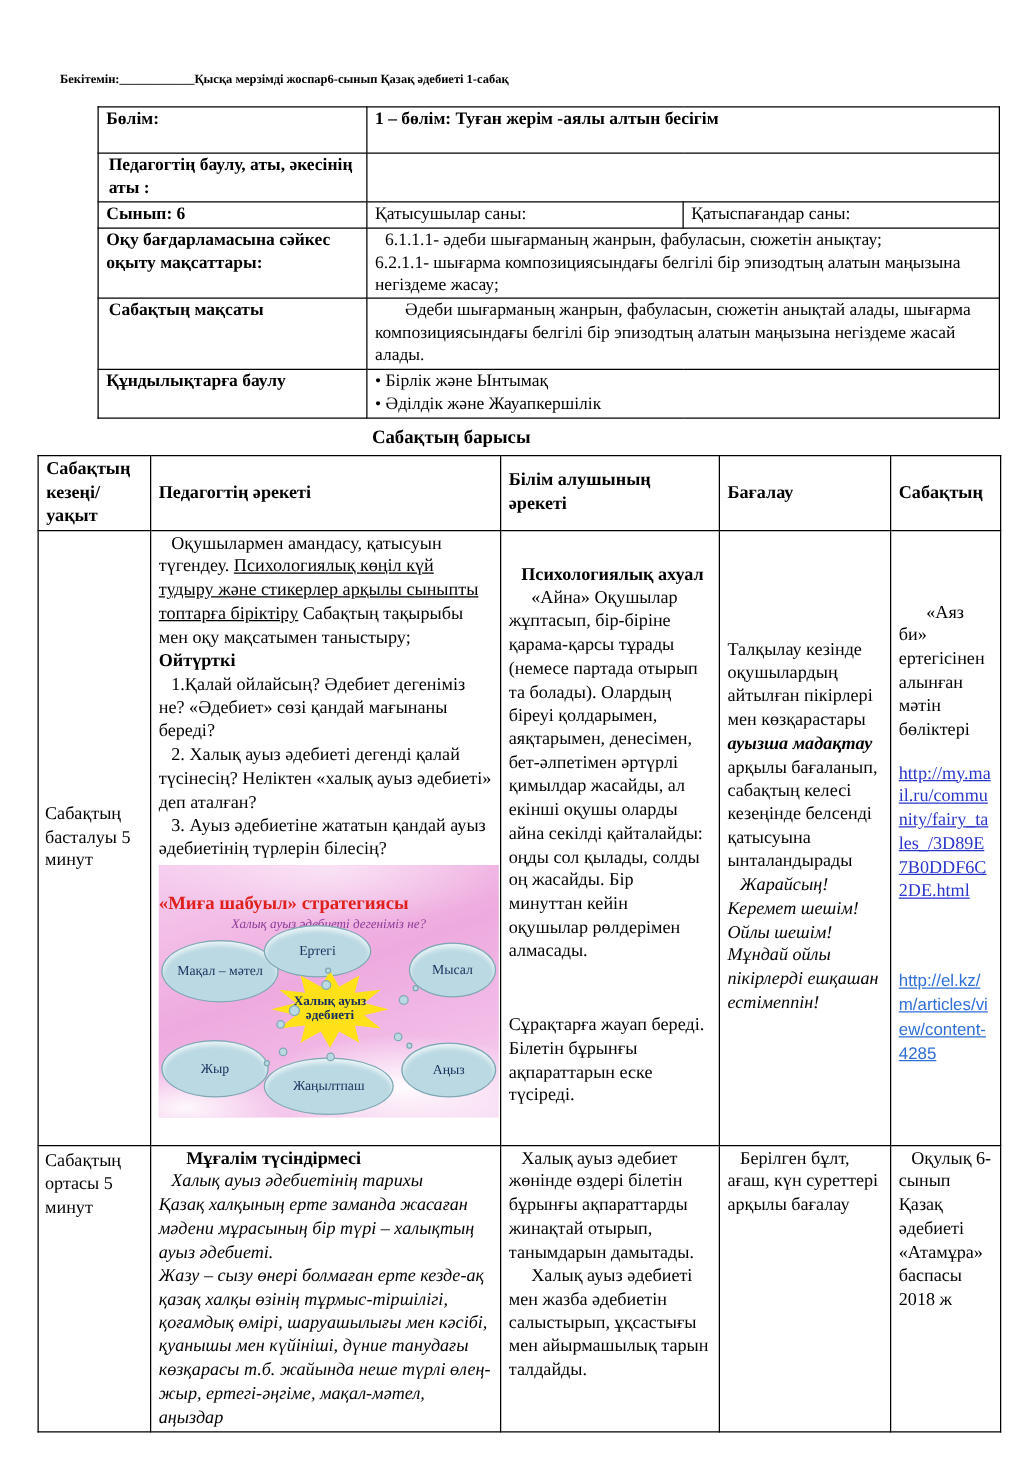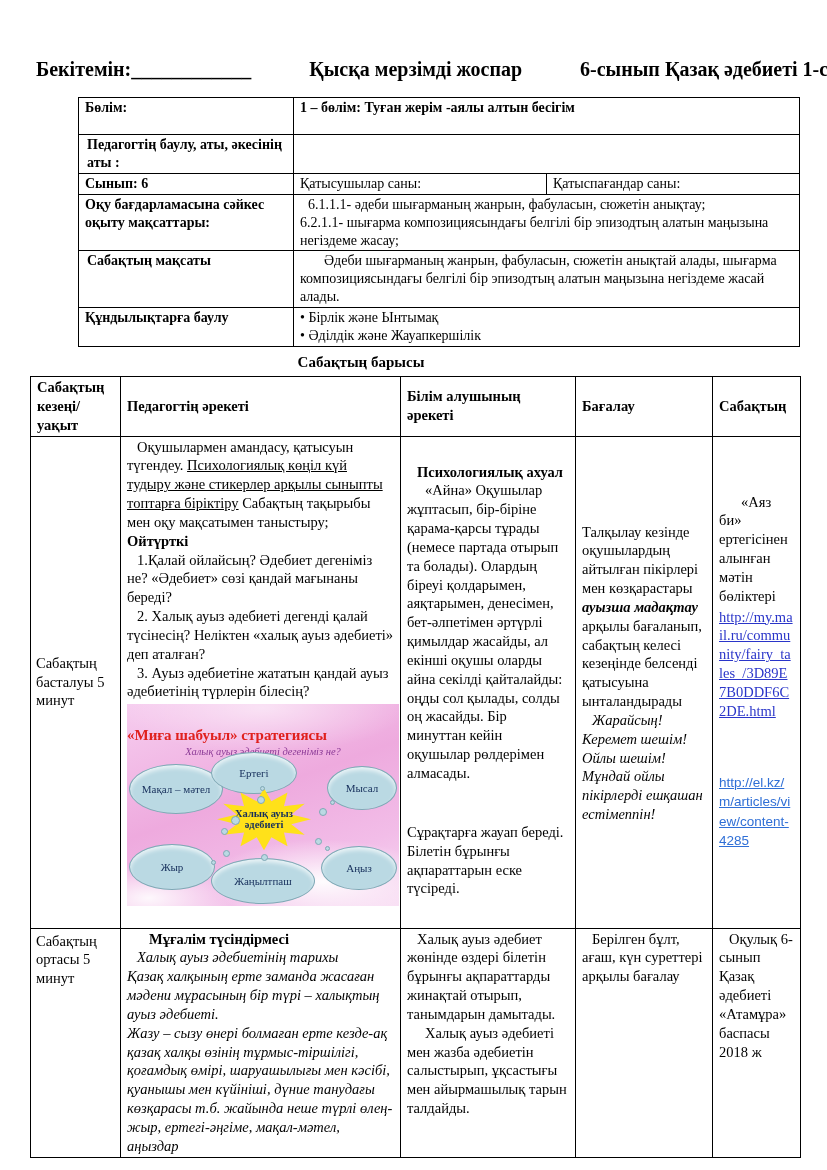--- a/index.html
+++ b/index.html
@@ -4,23 +4,23 @@
 <style>
   * { box-sizing: border-box; margin: 0; padding: 0; }
   body {
     width: 827px; height: 1170px; overflow: hidden;
     background: #ffffff; color: #000;
     font-family: "Liberation Serif", serif;
     font-size: 14px;
   }
   
   .doc-header {
-    display: flex; gap: 58px;
-    margin: 58px 0 0 36px;
-    font-weight: bold; font-size: 20px; white-space: nowrap;
+    display: flex; 
+    margin: 58px 0 0 48px;
+    font-weight: bold; font-size: 10px; white-space: nowrap;
   }
   
   table { border-collapse: collapse; }
   td { border: 1px solid #000; vertical-align: top; padding: 1px 6px; line-height: 1.28; }
   .info-table { margin: 16px 0 0 78px; width: 722px; table-layout: fixed; }
   .info-table .lbl { font-weight: bold; }
   .info-table .c1 { width: 215px; }
   .info-table .c2 { width: 254px; }
   .info-table .c3 { width: 253px; }
   .r-tall { height: 37px; }
@@ -57,21 +57,21 @@
   .ti10 { text-indent: 10px; }
   .ti18 { text-indent: 18px; }
   .link {
     color: #2a35c9; text-decoration: underline; word-break: break-all;
     display: block; cursor: pointer;
   }
   .link.sans {
     font-family: "Liberation Sans", sans-serif; font-size: 13.5px;
     color: #2f6fd6; margin-top: 52px; line-height: 1.45;
   }
-  .res-intro { text-indent: 22px; margin-bottom: 2px; }
+  .res-intro { text-indent: 22px; margin-bottom: 16px; }
   
   .strategy-image {
     position: relative; width: 272px; height: 202px; margin-top: 3px;
     overflow: hidden;
     background:
       radial-gradient(ellipse 60% 30% at 72% 88%, rgba(255,255,255,.95), rgba(255,255,255,0) 70%),
       radial-gradient(ellipse 45% 25% at 8% 96%, rgba(255,255,255,.9), rgba(255,255,255,0) 70%),
       radial-gradient(ellipse 70% 30% at 50% 2%, rgba(255,255,255,.55), rgba(255,255,255,0) 75%),
       linear-gradient(160deg, #f6cdef 0%, #eeaade 45%, #f2bde8 75%, #f8dcf3 100%);
   }

